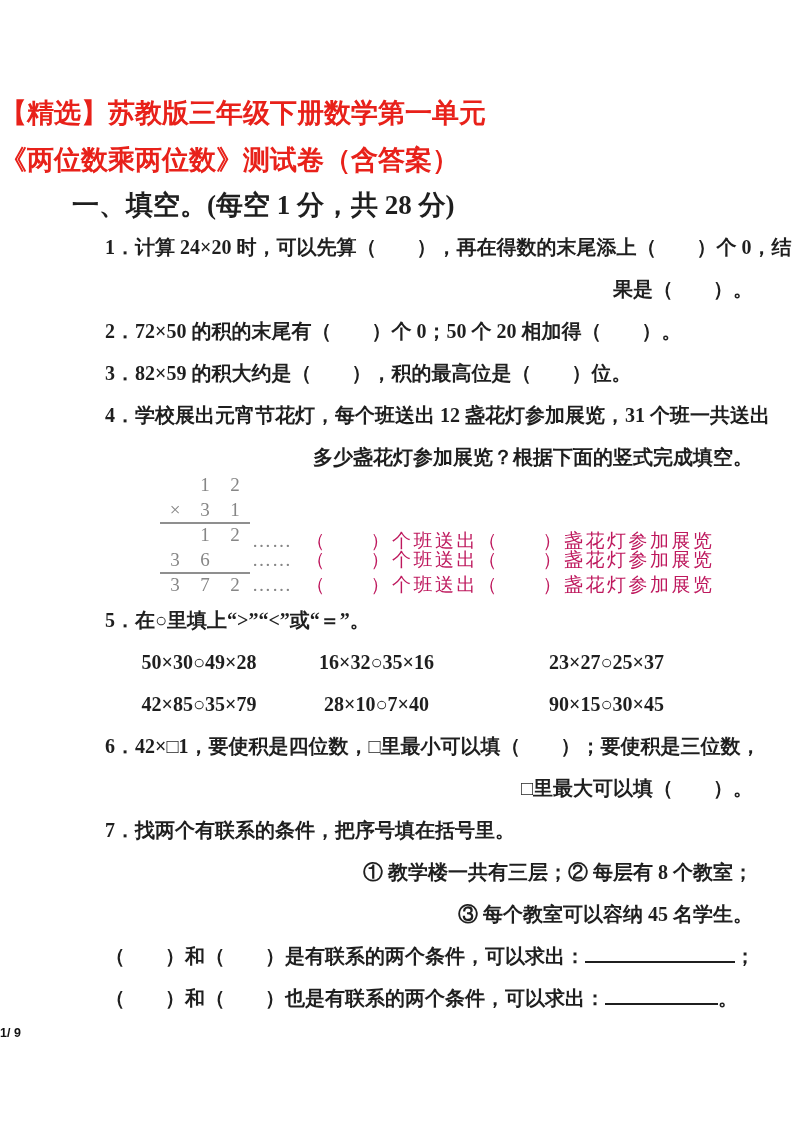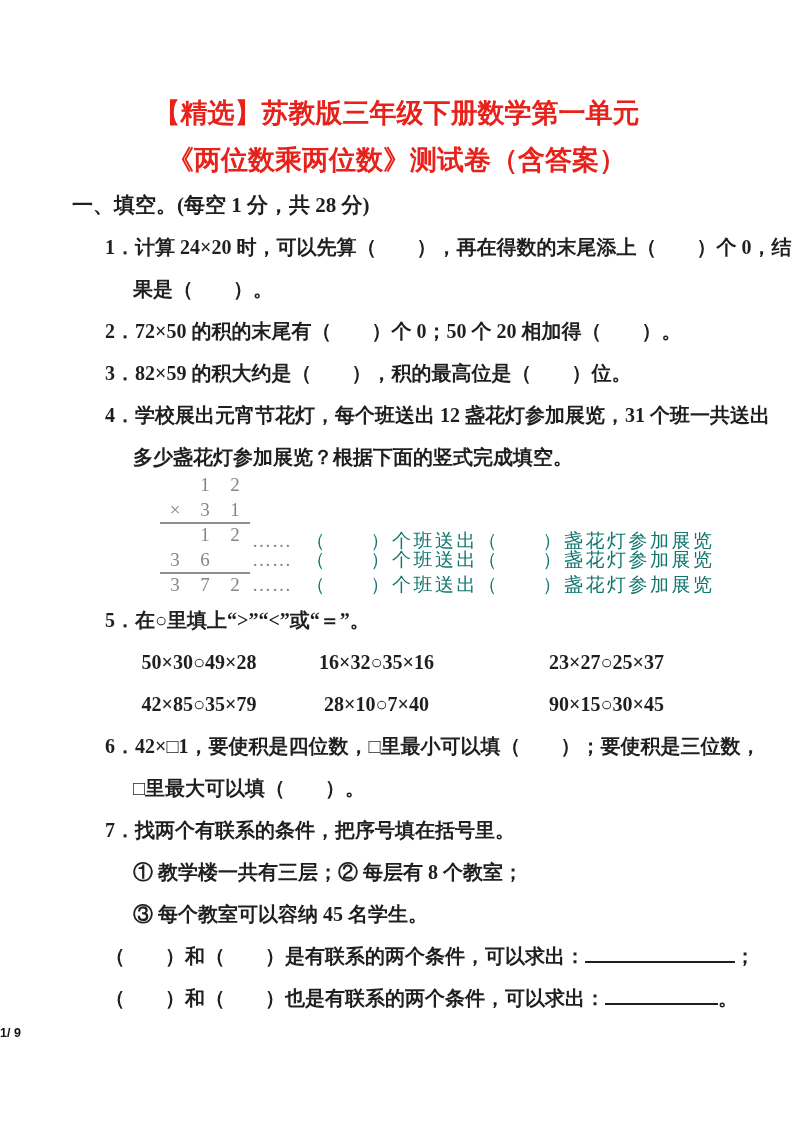--- a/index.html
+++ b/index.html
@@ -4,38 +4,38 @@
 <style>
   html,body { margin:0; padding:0; background:#ffffff; }
   body {
     width:793px; height:1122px; overflow:hidden;
     font-family:"Liberation Serif","DejaVu Serif",serif;
     color:#1f1f1f;
   }
   .page { position:relative; width:793px; height:1122px; background:#fff; }
 
   
-  .title { padding-top:90px; text-align:center; color:#e8211a; font-weight:700; font-size:27px; }
+  .title { padding-top:90px; text-align:left; color:#e8211a; font-weight:700; font-size:27px; }
   .title-line { height:47px; line-height:47px; white-space:nowrap; }
 
   
   .content { padding-left:72px; padding-right:40px; font-size:20px; font-weight:600; }
   .line { height:42px; line-height:42px; white-space:nowrap; }
-  .heading { font-weight:700; font-size:21px; }
+  .heading { font-weight:700; font-size:27px; }
   .indent1 { padding-left:33px; }
-  .indent2 { padding-left:61px; }
+  .indent2 { padding-left:61px;text-align:right; }
 
   
   .vm { margin:-6px 0 2px 88px; color:#868686; font-size:19px; font-weight:400; }
   .vm-row { display:flex; align-items:baseline; height:25px; line-height:25px; }
   .vm-digits { display:inline-flex; width:90px; flex:0 0 90px; }
   .vm-digits.u { border-bottom:2px solid #8f8f8f; }
   .vm-cell { width:30px; text-align:center; }
   .vm-dots { width:54px; flex:0 0 54px; margin-left:2px; letter-spacing:1px; }
-  .vm-note { color:#0f766e; letter-spacing:2.5px; white-space:nowrap; }
+  .vm-note { color:#be185d; letter-spacing:2.5px; white-space:nowrap; }
 
   
   .q5-grid { display:grid; grid-template-columns:188px 167px 1fr; padding-left:33px;text-align:center; }
   .q5-item { height:42px; line-height:42px; white-space:nowrap; }
 
   
   .blank { display:inline-block; border-bottom:2px solid #1f1f1f; height:18px; vertical-align:baseline; }
   .blank1 { width:150px; }
   .blank2 { width:113px; }
 

